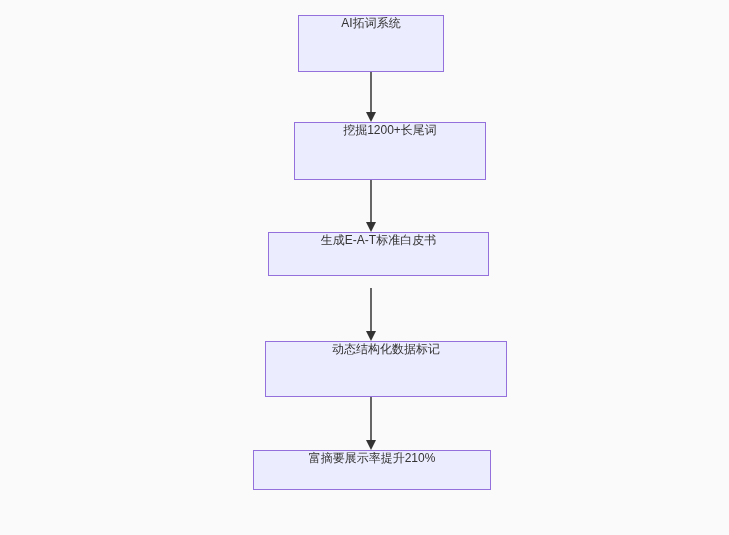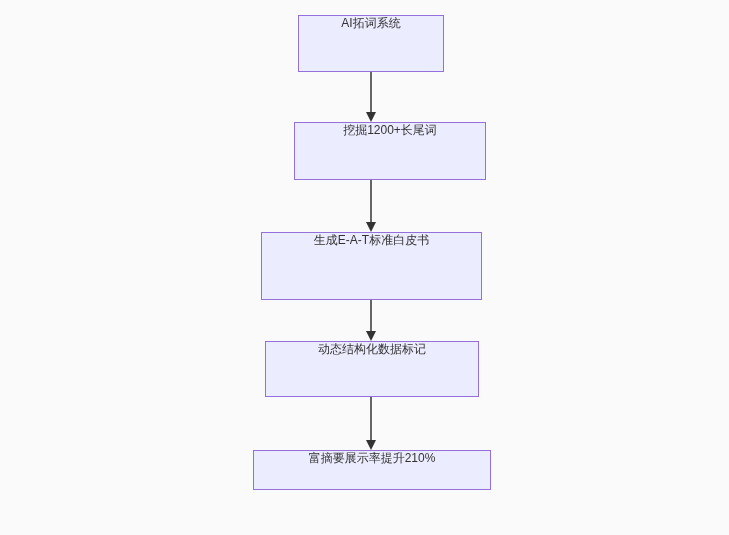--- a/index.html
+++ b/index.html
@@ -50,22 +50,22 @@
     display: flex;
     align-items: flex-start;
     justify-content: center;
     font-size: 12px;
     line-height: 1.2;
     text-align: center;
     white-space: nowrap;
   }
   #node-1 { left: 298px; top: 15px;  width: 146px; height: 57px; }
   #node-2 { left: 282px; top: 122px; width: 192px; height: 58px; margin-left: 12px; }
-  #node-3 { left: 261px; top: 232px; width: 221px; height: 68px; }
-  #node-4 { left: 265px; top: 341px; width: 214px; height: 56px; }
+  #node-3 { left: 268px; top: 232px; width: 221px; height: 44px; }
+  #node-4 { left: 265px; top: 341px; width: 242px; height: 56px; }
   #node-5 { left: 253px; top: 450px; width: 238px; height: 40px; }
 </style>
 </head>
 <body>
 
 <div class="canvas">
 
   <svg class="edges" width="729" height="535" viewBox="0 0 729 535" xmlns="http://www.w3.org/2000/svg">
     <defs>
       <marker id="arrowhead" markerUnits="userSpaceOnUse" markerWidth="12" markerHeight="12" refX="8" refY="5" orient="auto">

